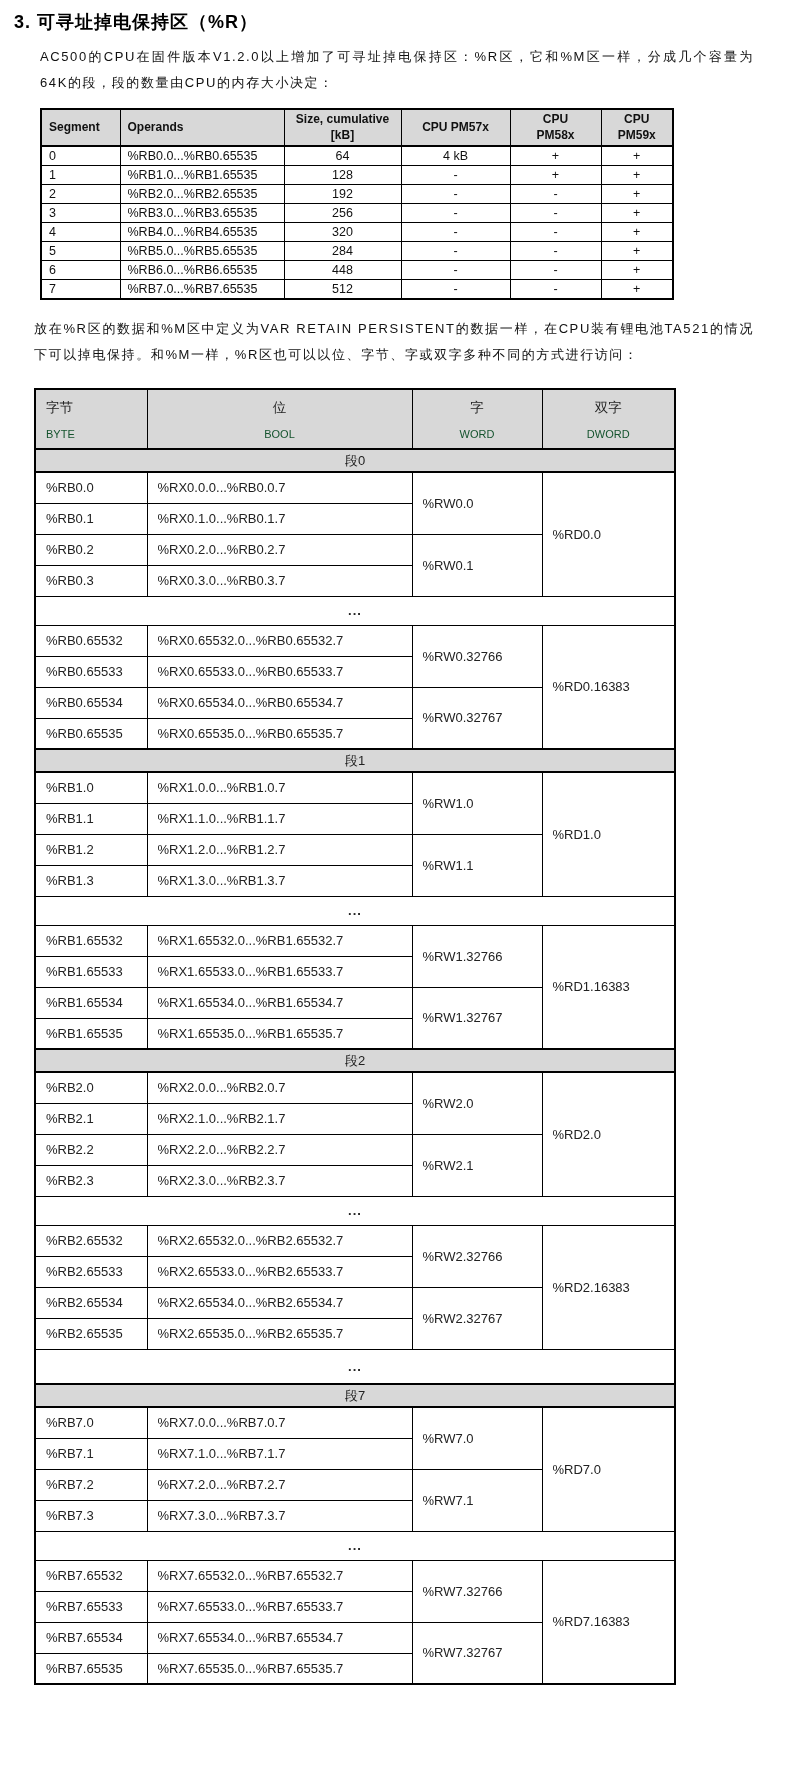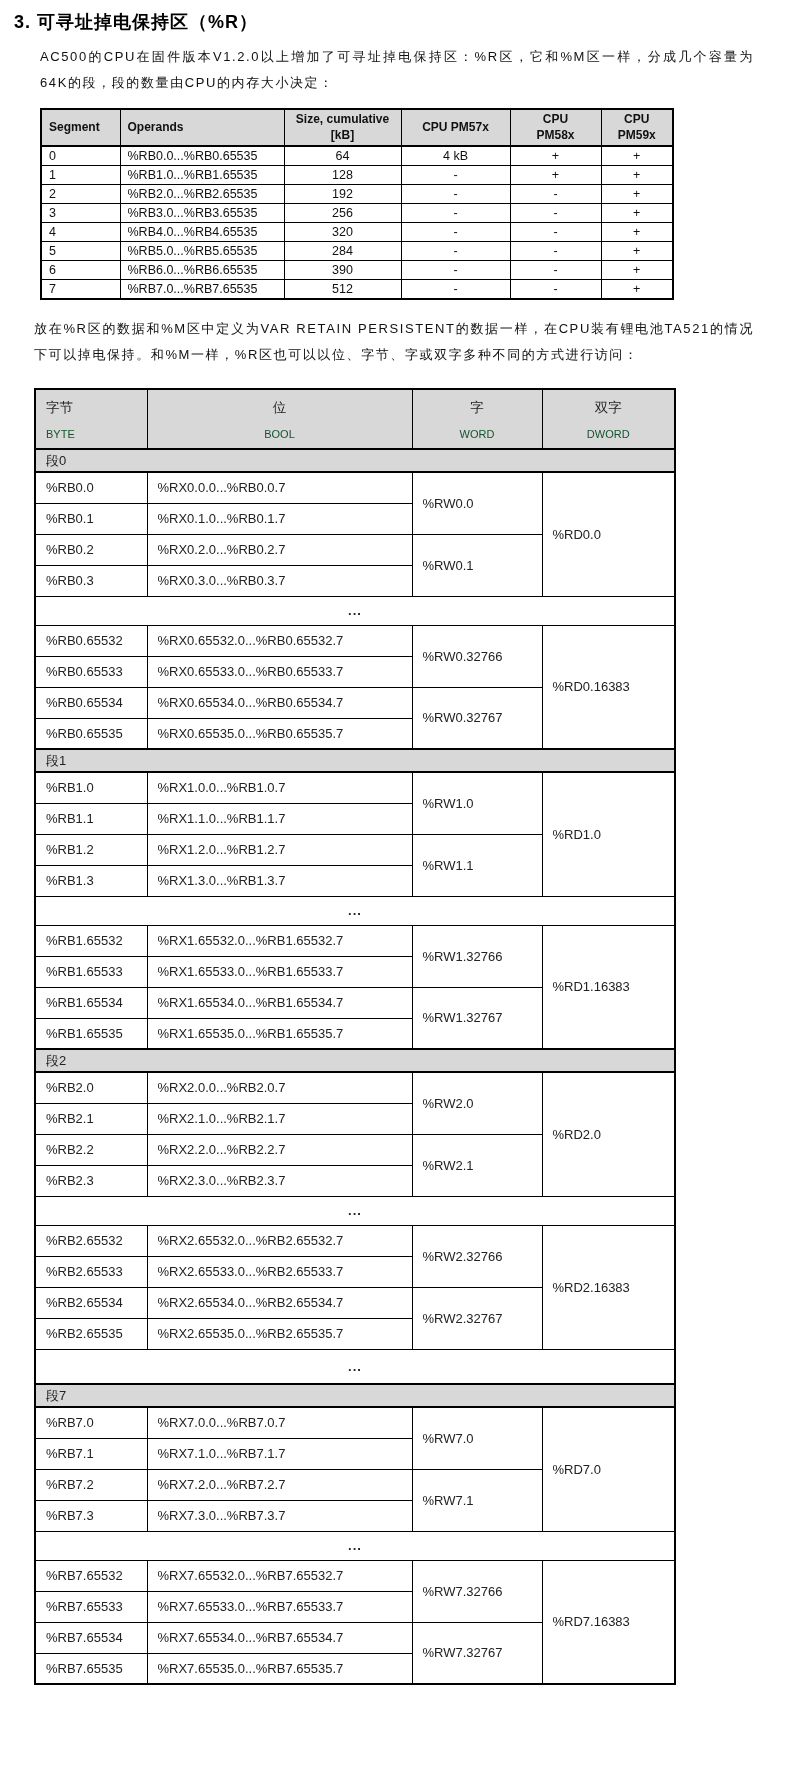--- a/index.html
+++ b/index.html
@@ -93,20 +93,21 @@
     height:60px;
     border-bottom:2px solid #000;
     color:#333;
   }
   table.access-table thead th:first-child{text-align:left;}
   table.access-table thead th .cn{margin-bottom:11px;font-size:13.5px;color:#222;}
   table.access-table thead th .en{font-size:11px;color:#14532d;}
   table.access-table td{height:31px;}
   table.access-table tr.bar td{
     background:#d8d8d8;
+    text-align:center;
     height:23px;
     border-top:2px solid #000;
     border-bottom:2px solid #000;
     color:#222;
   }
   table.access-table tr.dots td{
     text-align:center;
     height:29px;
     font-weight:bold;
     letter-spacing:1px;
@@ -203,21 +204,21 @@
           <td>5</td>
           <td>%RB5.0...%RB5.65535</td>
           <td>284</td>
           <td>-</td>
           <td>-</td>
           <td>+</td>
         </tr>
         <tr>
           <td>6</td>
           <td>%RB6.0...%RB6.65535</td>
-          <td>390</td>
+          <td>448</td>
           <td>-</td>
           <td>-</td>
           <td>+</td>
         </tr>
         <tr>
           <td>7</td>
           <td>%RB7.0...%RB7.65535</td>
           <td>512</td>
           <td>-</td>
           <td>-</td>

